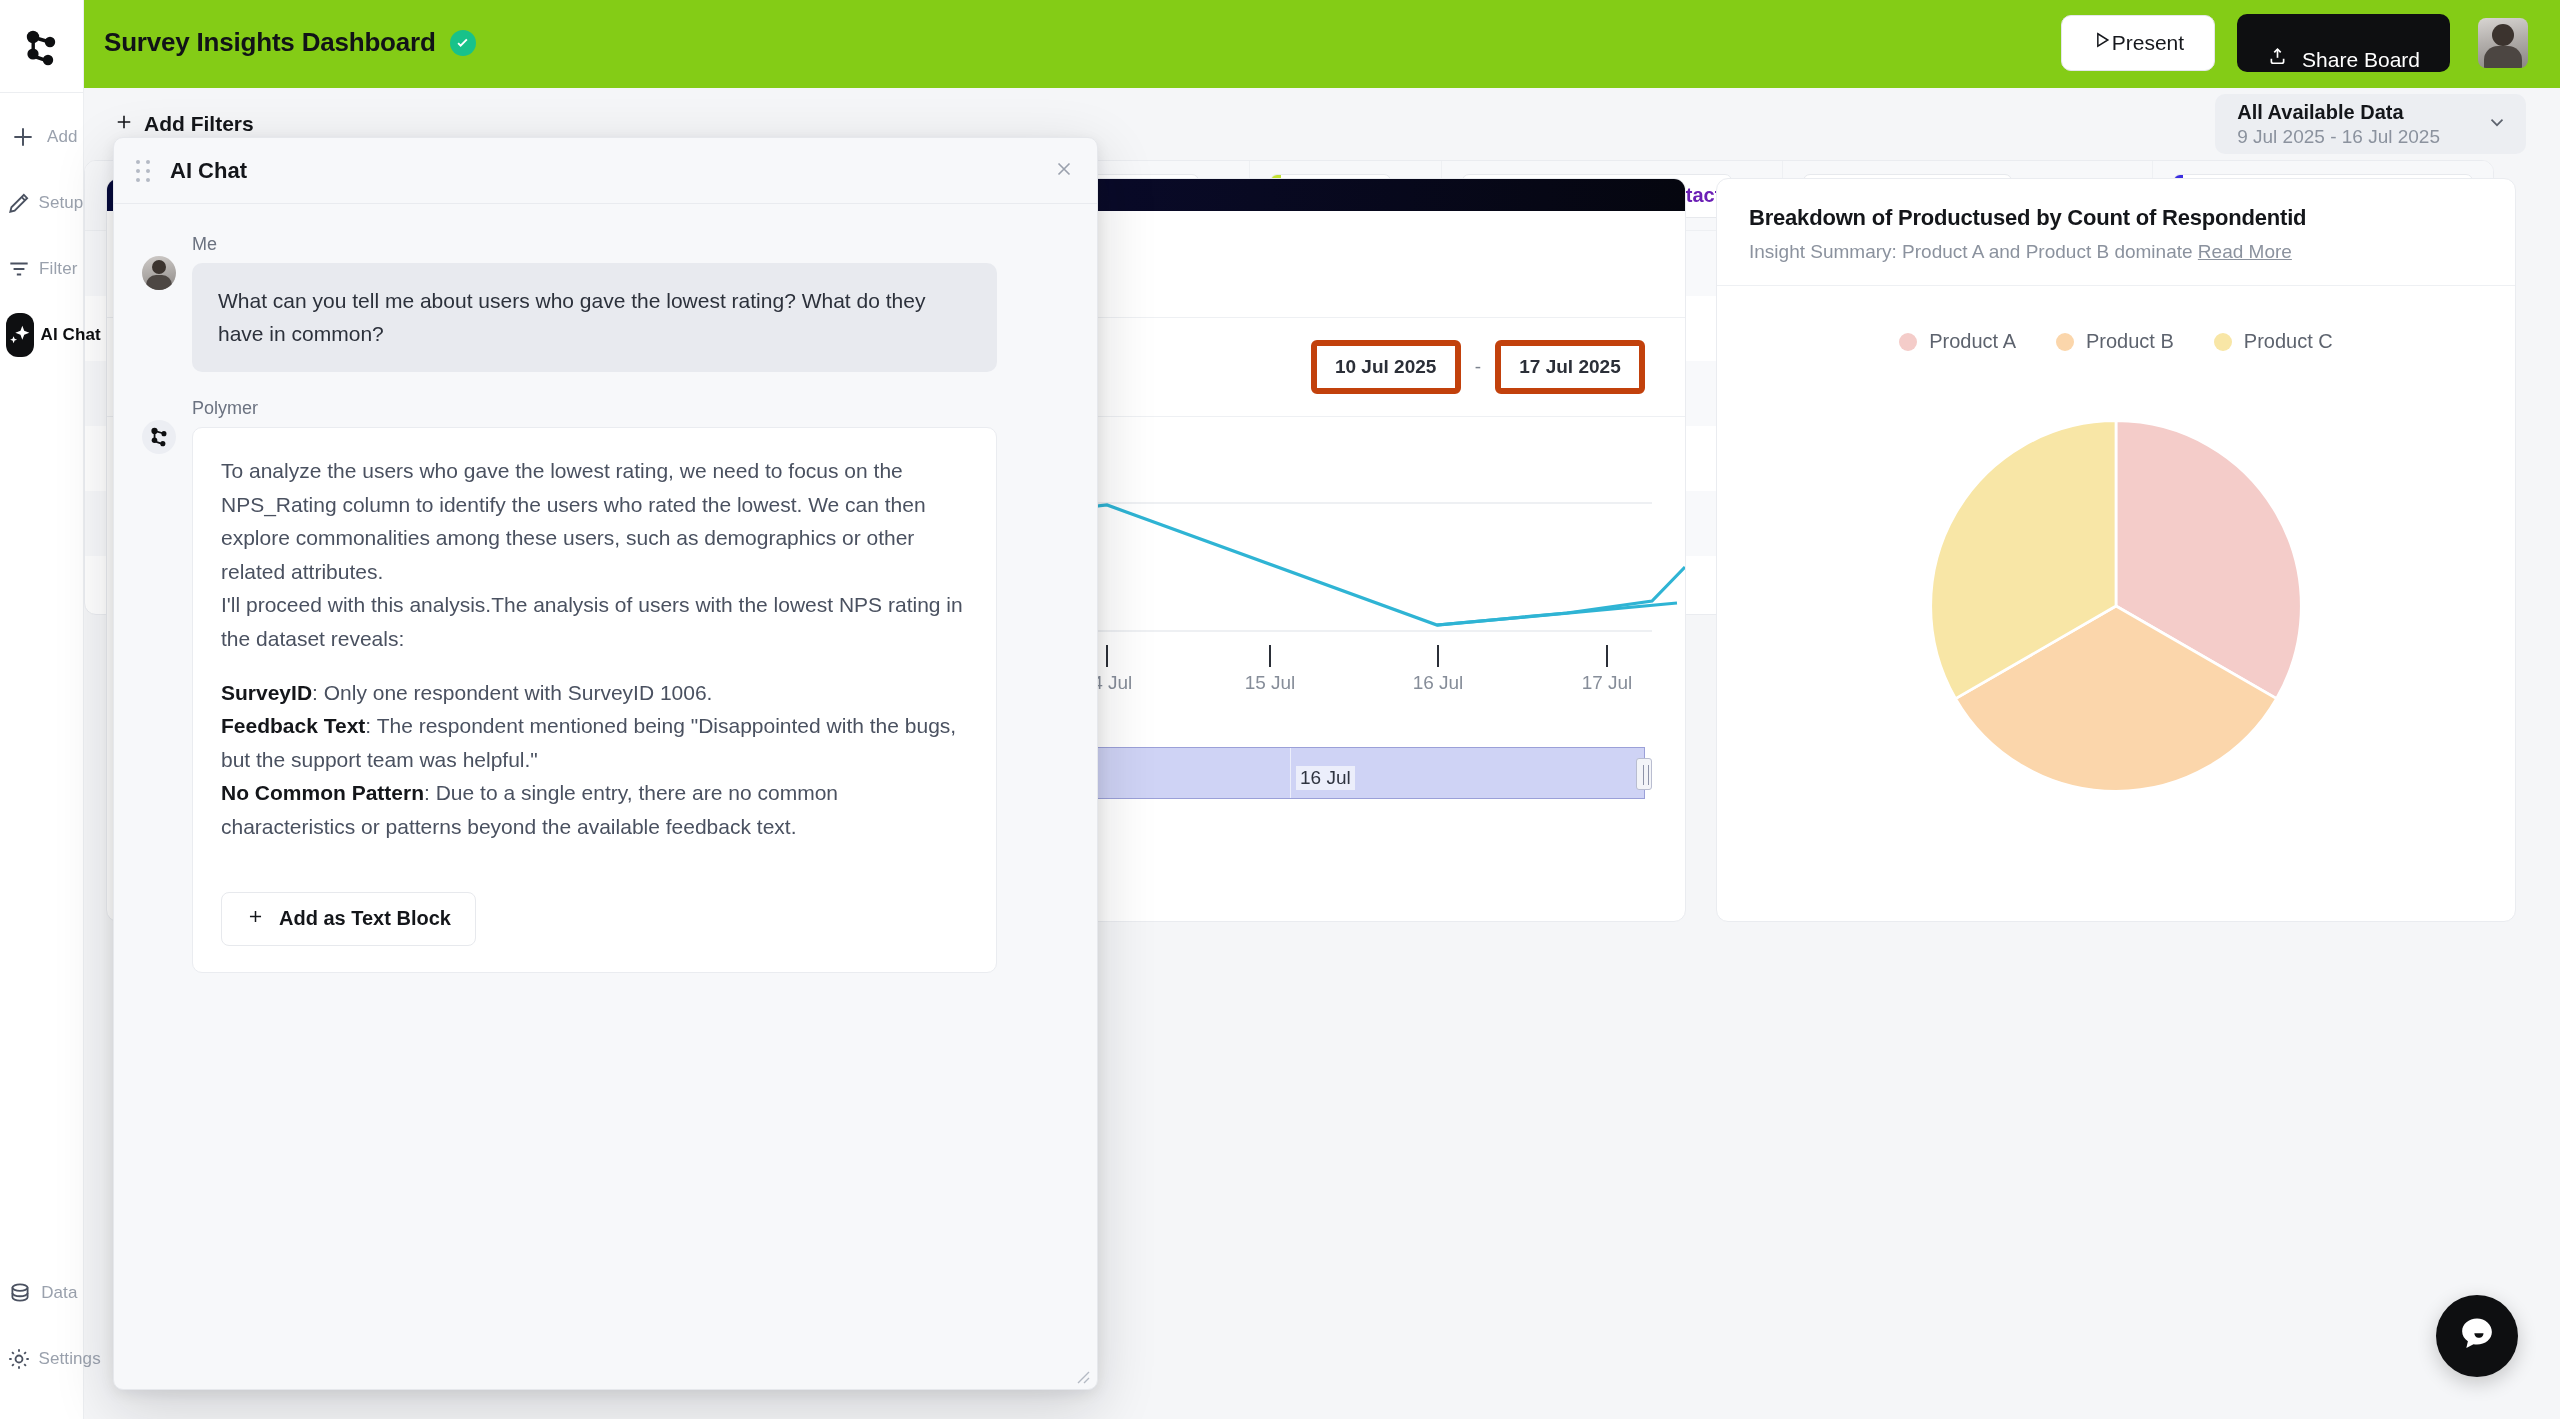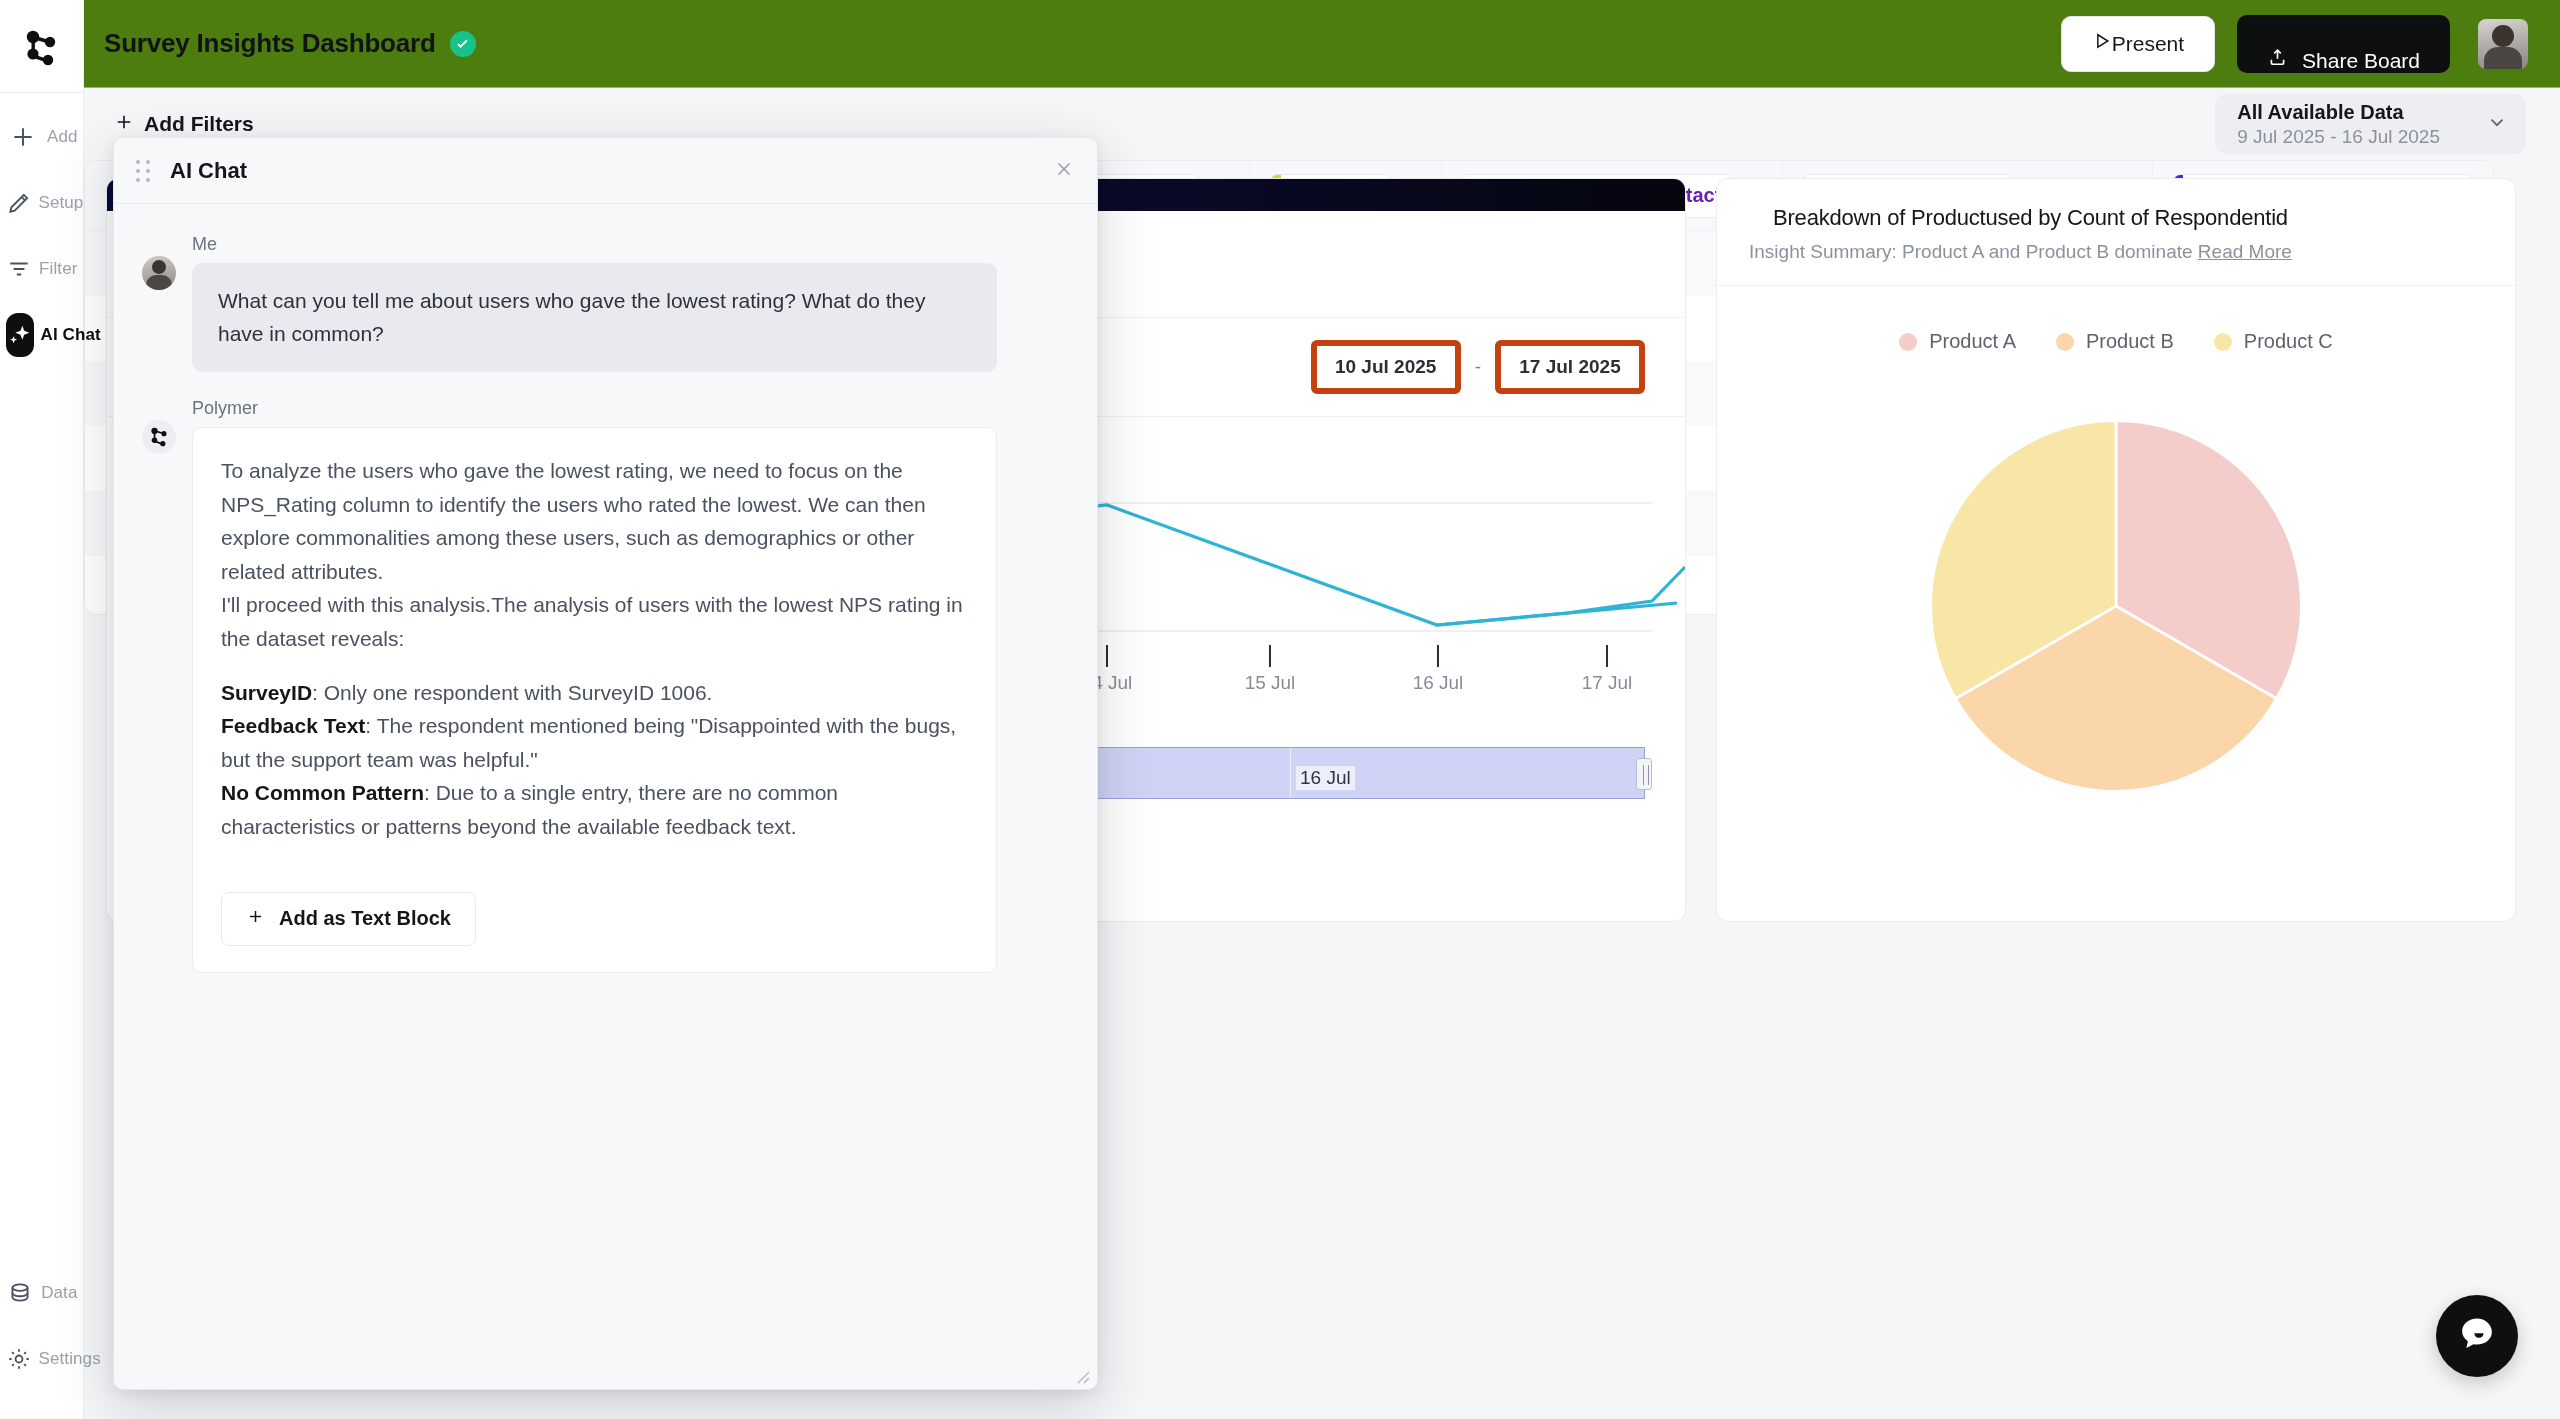--- a/index.html
+++ b/index.html
@@ -31,21 +31,21 @@
   }
   .rail-btn.active .rail-ico { background: #0e0f11; color: #fff; }
   .rail-lbl { font-size: 17px; color: #9aa1ad; letter-spacing: .1px; white-space: nowrap; }
   .rail-btn.active .rail-lbl { color: #0e0f11; font-weight: 700; }
   #rail .spacer { flex: 1; }
   #rail .bottom { padding-bottom: 38px; display: flex; flex-direction: column; align-items: center; }
 
   
   #topbar {
     position: absolute; left: 84px; top: 0; width: 2476px; height: 88px;
-    background: #4d7c0f; border-bottom: 1px solid #84cc16;
+    background: #84cc16; border-bottom: 3px solid #84cc16;
     display: flex; align-items: center; z-index: 35;
   }
   #board-title { font-size: 26px; font-weight: 700; color: #111317; margin-left: 20px; letter-spacing: -.2px; }
   .verified {
     width: 26px; height: 26px; border-radius: 50%; background: #18c28a;
     margin-left: 14px; display: flex; align-items: center; justify-content: center;
     color: #fff;
   }
   #topbar .grow { flex: 1; }
   .btn-present {
@@ -79,21 +79,21 @@
   #daterange .dr-main { font-size: 20px; font-weight: 700; color: #14161a; }
   #daterange .dr-sub  { font-size: 19px; color: #8b929e; margin-top: 2px; }
 
   
   #canvas { position: absolute; left: 84px; top: 160px; width: 2476px; height: 1259px; }
 
   .card {
     position: absolute; background: #fff; border: 1px solid #eaecf0; border-radius: 12px; overflow: hidden;
   }
   .card-head { padding: 26px 32px 22px 32px; border-bottom: 1px solid #eef0f3; }
-  .card-title { font-size: 22px; font-weight: 400; color: #14161a; letter-spacing: -.2px; margin-left: 24px; }
+  .card-title { font-size: 22px; font-weight: 700; color: #14161a; letter-spacing: -.2px; }
   .card-sub { font-size: 19px; color: #8b929e; margin-top: 10px; }
   .card-sub a { color: #8b929e; text-decoration: underline; cursor: pointer; }
 
   
   #card-line { left: 22px; top: 18px; width: 1580px; height: 744px; }
   #card-line .navy { height: 32px; background: linear-gradient(90deg,#060a3c 0%,#0a0b2e 55%,#05060f 100%); }
   .date-inputs { display: flex; align-items: center; justify-content: flex-end; gap: 14px; padding: 22px 40px; border-bottom: 1px solid #eef0f3; }
   .date-box { width: 150px; height: 54px; border: 6px solid #c2410c; border-radius: 6px; display: flex; align-items: center; justify-content: center; font-size: 19px; font-weight: 700; color: #2b2f38; cursor: pointer; }
   .date-dash { color: #7b828e; font-size: 19px; }
 

